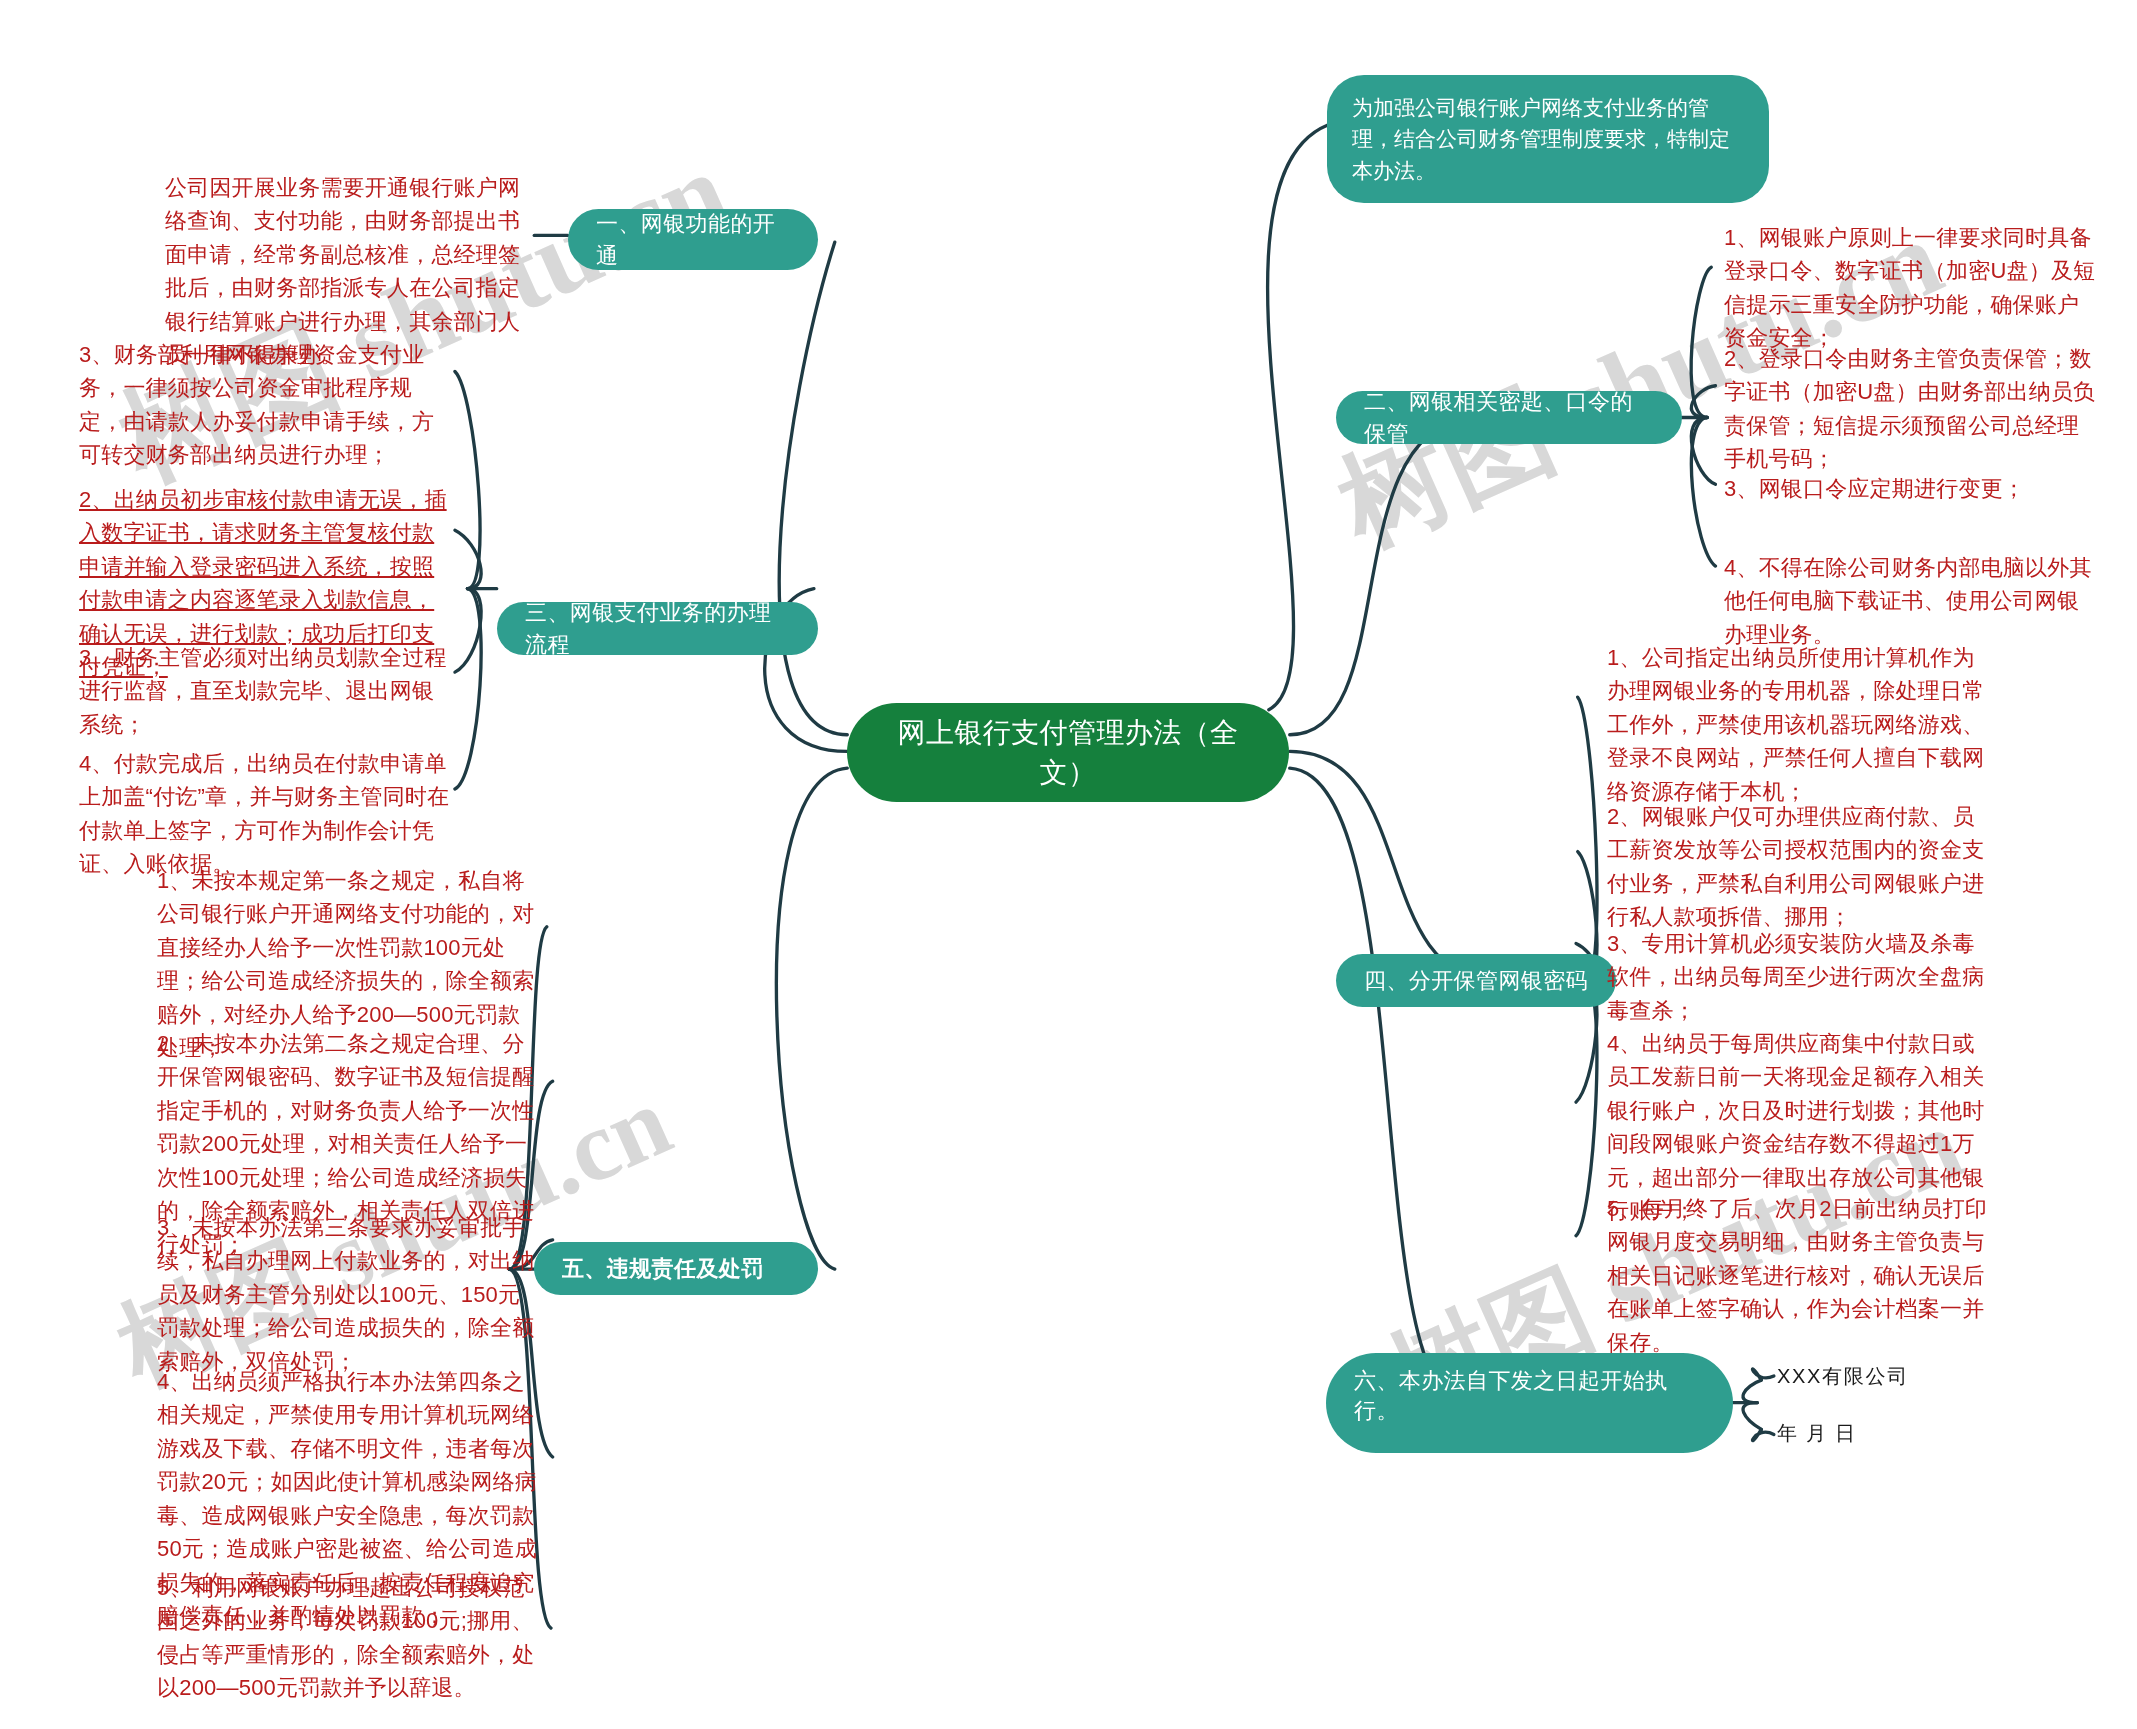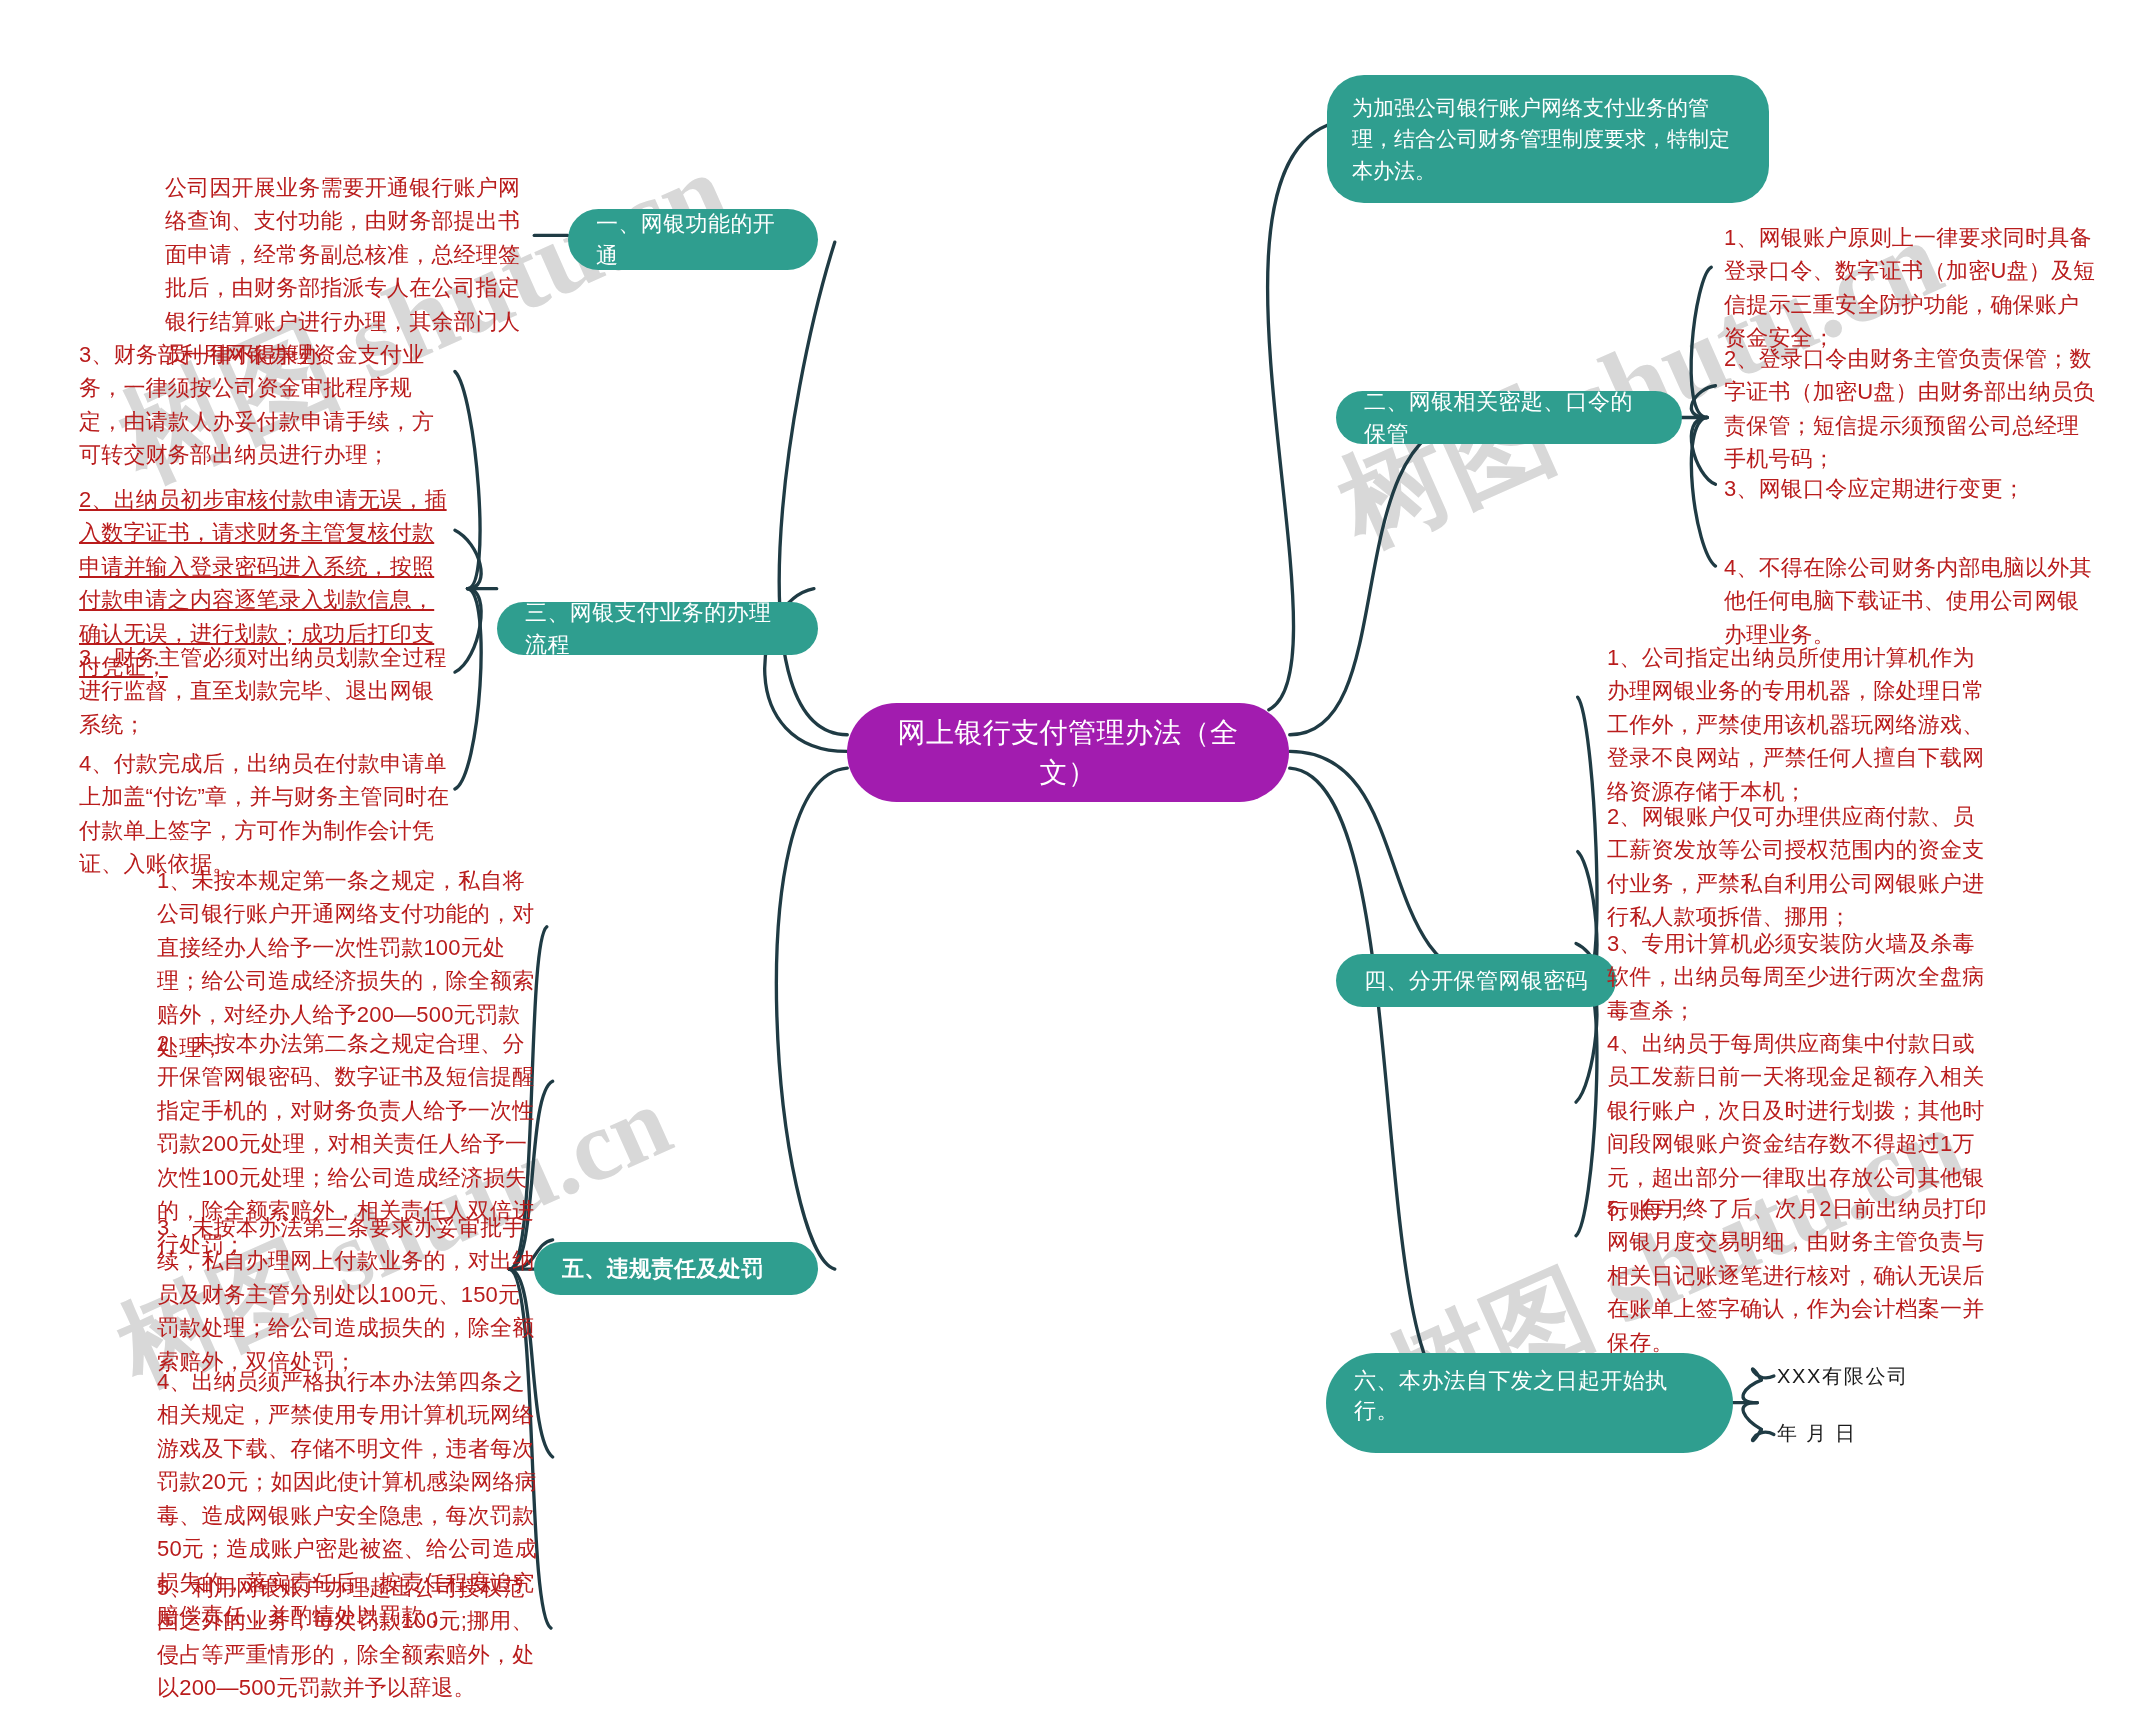--- a/index.html
+++ b/index.html
@@ -41,21 +41,21 @@
     box-sizing:border-box;
   }
   .pill{
     border-radius:8348px;
     display:flex;
     align-items:center;
     box-sizing:border-box;
     line-height:1.42;
   }
   .root{
-    background:#a21caf;
+    background:#15803d;
     color:#ffffff;
     font-size:28px;
     justify-content:center;
     text-align:center;
     padding:11.7px 25px;
     border-radius:50px;
     letter-spacing:0.4px;
     align-items:center;
   }
   .branch{

